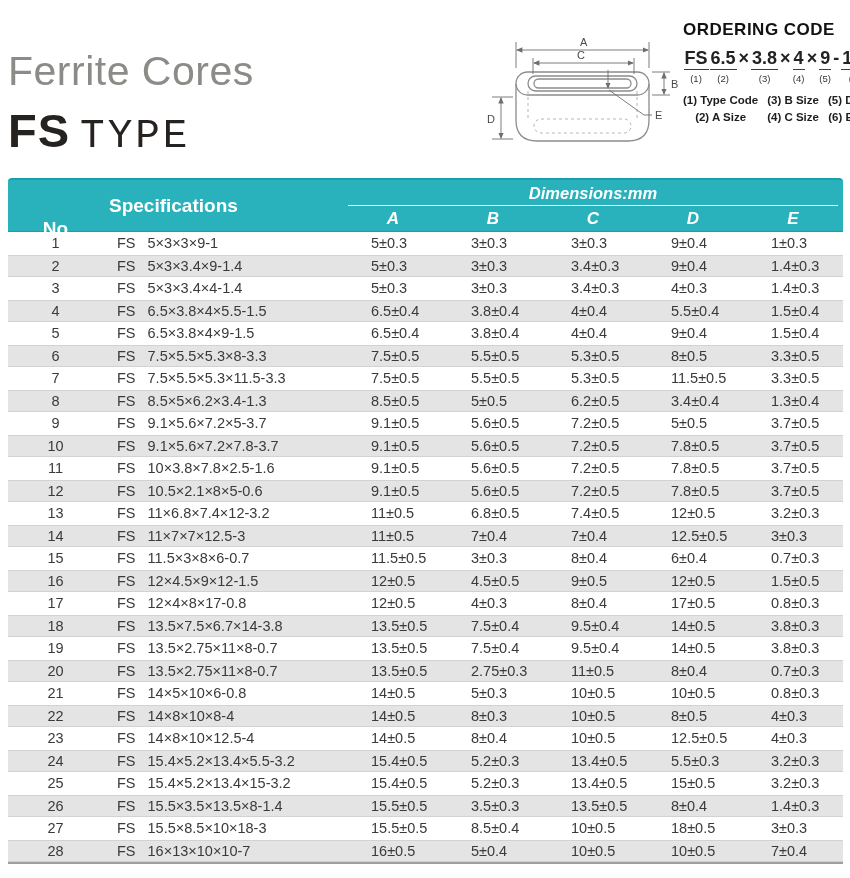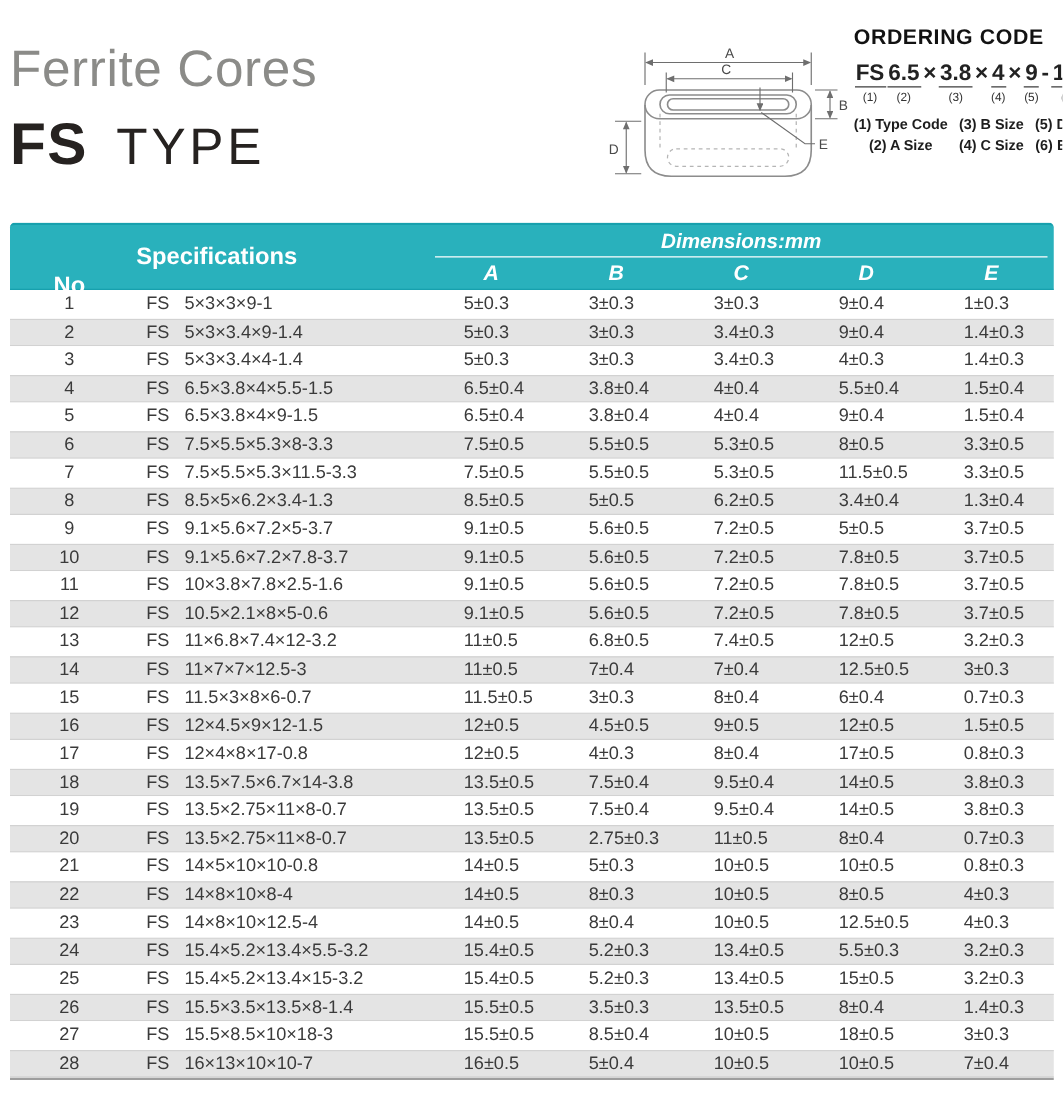--- a/index.html
+++ b/index.html
@@ -7,25 +7,25 @@
     --teal-dark:#17a0ad;
     --stripe:#e4e4e4;
     --bottom-border:#9e9e9e;
   }
   *{box-sizing:border-box;margin:0;padding:0;}
   html,body{background:#ffffff;}
   body{font-family:"Liberation Sans","DejaVu Sans",sans-serif;}
   .page{position:relative;width:850px;height:878px;background:#fff;overflow:hidden;}
 
   
-  .title-block{position:absolute;left:8px;top:32px;}
+  .title-block{position:absolute;left:8px;top:48px;}
   .title-main{font-size:41px;color:#8b8b88;letter-spacing:0.5px;font-weight:400;}
   .title-sub{margin-top:8px;display:flex;align-items:baseline;}
   .title-fs{font-size:47px;font-weight:700;color:#262220;letter-spacing:1px;}
-  .title-type{font-size:41px;font-weight:400;color:#262220;letter-spacing:3px;margin-left:23px;}
+  .title-type{font-size:41px;font-weight:400;color:#262220;letter-spacing:3px;margin-left:10px;font-family:Liberation Mono, monospace;}
 
   .diagram{position:absolute;left:486px;top:20px;width:200px;height:150px;}
   .diagram svg{width:100%;height:100%;}
   .dim-label{font-size:11px;fill:#4a4a4a;font-family:"Liberation Sans",sans-serif;}
 
   .ordering{position:absolute;left:683px;top:20px;width:165px;}
   .ordering-heading{font-size:17px;font-weight:700;color:#121212;letter-spacing:0.5px;}
   .code-line{display:flex;align-items:flex-start;margin-top:9px;font-size:18px;font-weight:600;color:#222;}
   .code-seg{display:flex;flex-direction:column;align-items:center;margin:0 0.5px;}
   .code-seg .t{padding:0 1px 1px;line-height:1.05;}
@@ -366,21 +366,21 @@
           <div class="cell-no">20</div>
           <div class="cell-spec">FS 13.5×2.75×11×8-0.7</div>
           <div class="cell-dim">13.5±0.5</div>
           <div class="cell-dim">2.75±0.3</div>
           <div class="cell-dim">11±0.5</div>
           <div class="cell-dim">8±0.4</div>
           <div class="cell-dim">0.7±0.3</div>
         </div>
         <div class="row">
           <div class="cell-no">21</div>
-          <div class="cell-spec">FS 14×5×10×10-0.8</div>
+          <div class="cell-spec">FS 14×5×10×6-0.8</div>
           <div class="cell-dim">14±0.5</div>
           <div class="cell-dim">5±0.3</div>
           <div class="cell-dim">10±0.5</div>
           <div class="cell-dim">10±0.5</div>
           <div class="cell-dim">0.8±0.3</div>
         </div>
         <div class="row striped">
           <div class="cell-no">22</div>
           <div class="cell-spec">FS 14×8×10×8-4</div>
           <div class="cell-dim">14±0.5</div>

